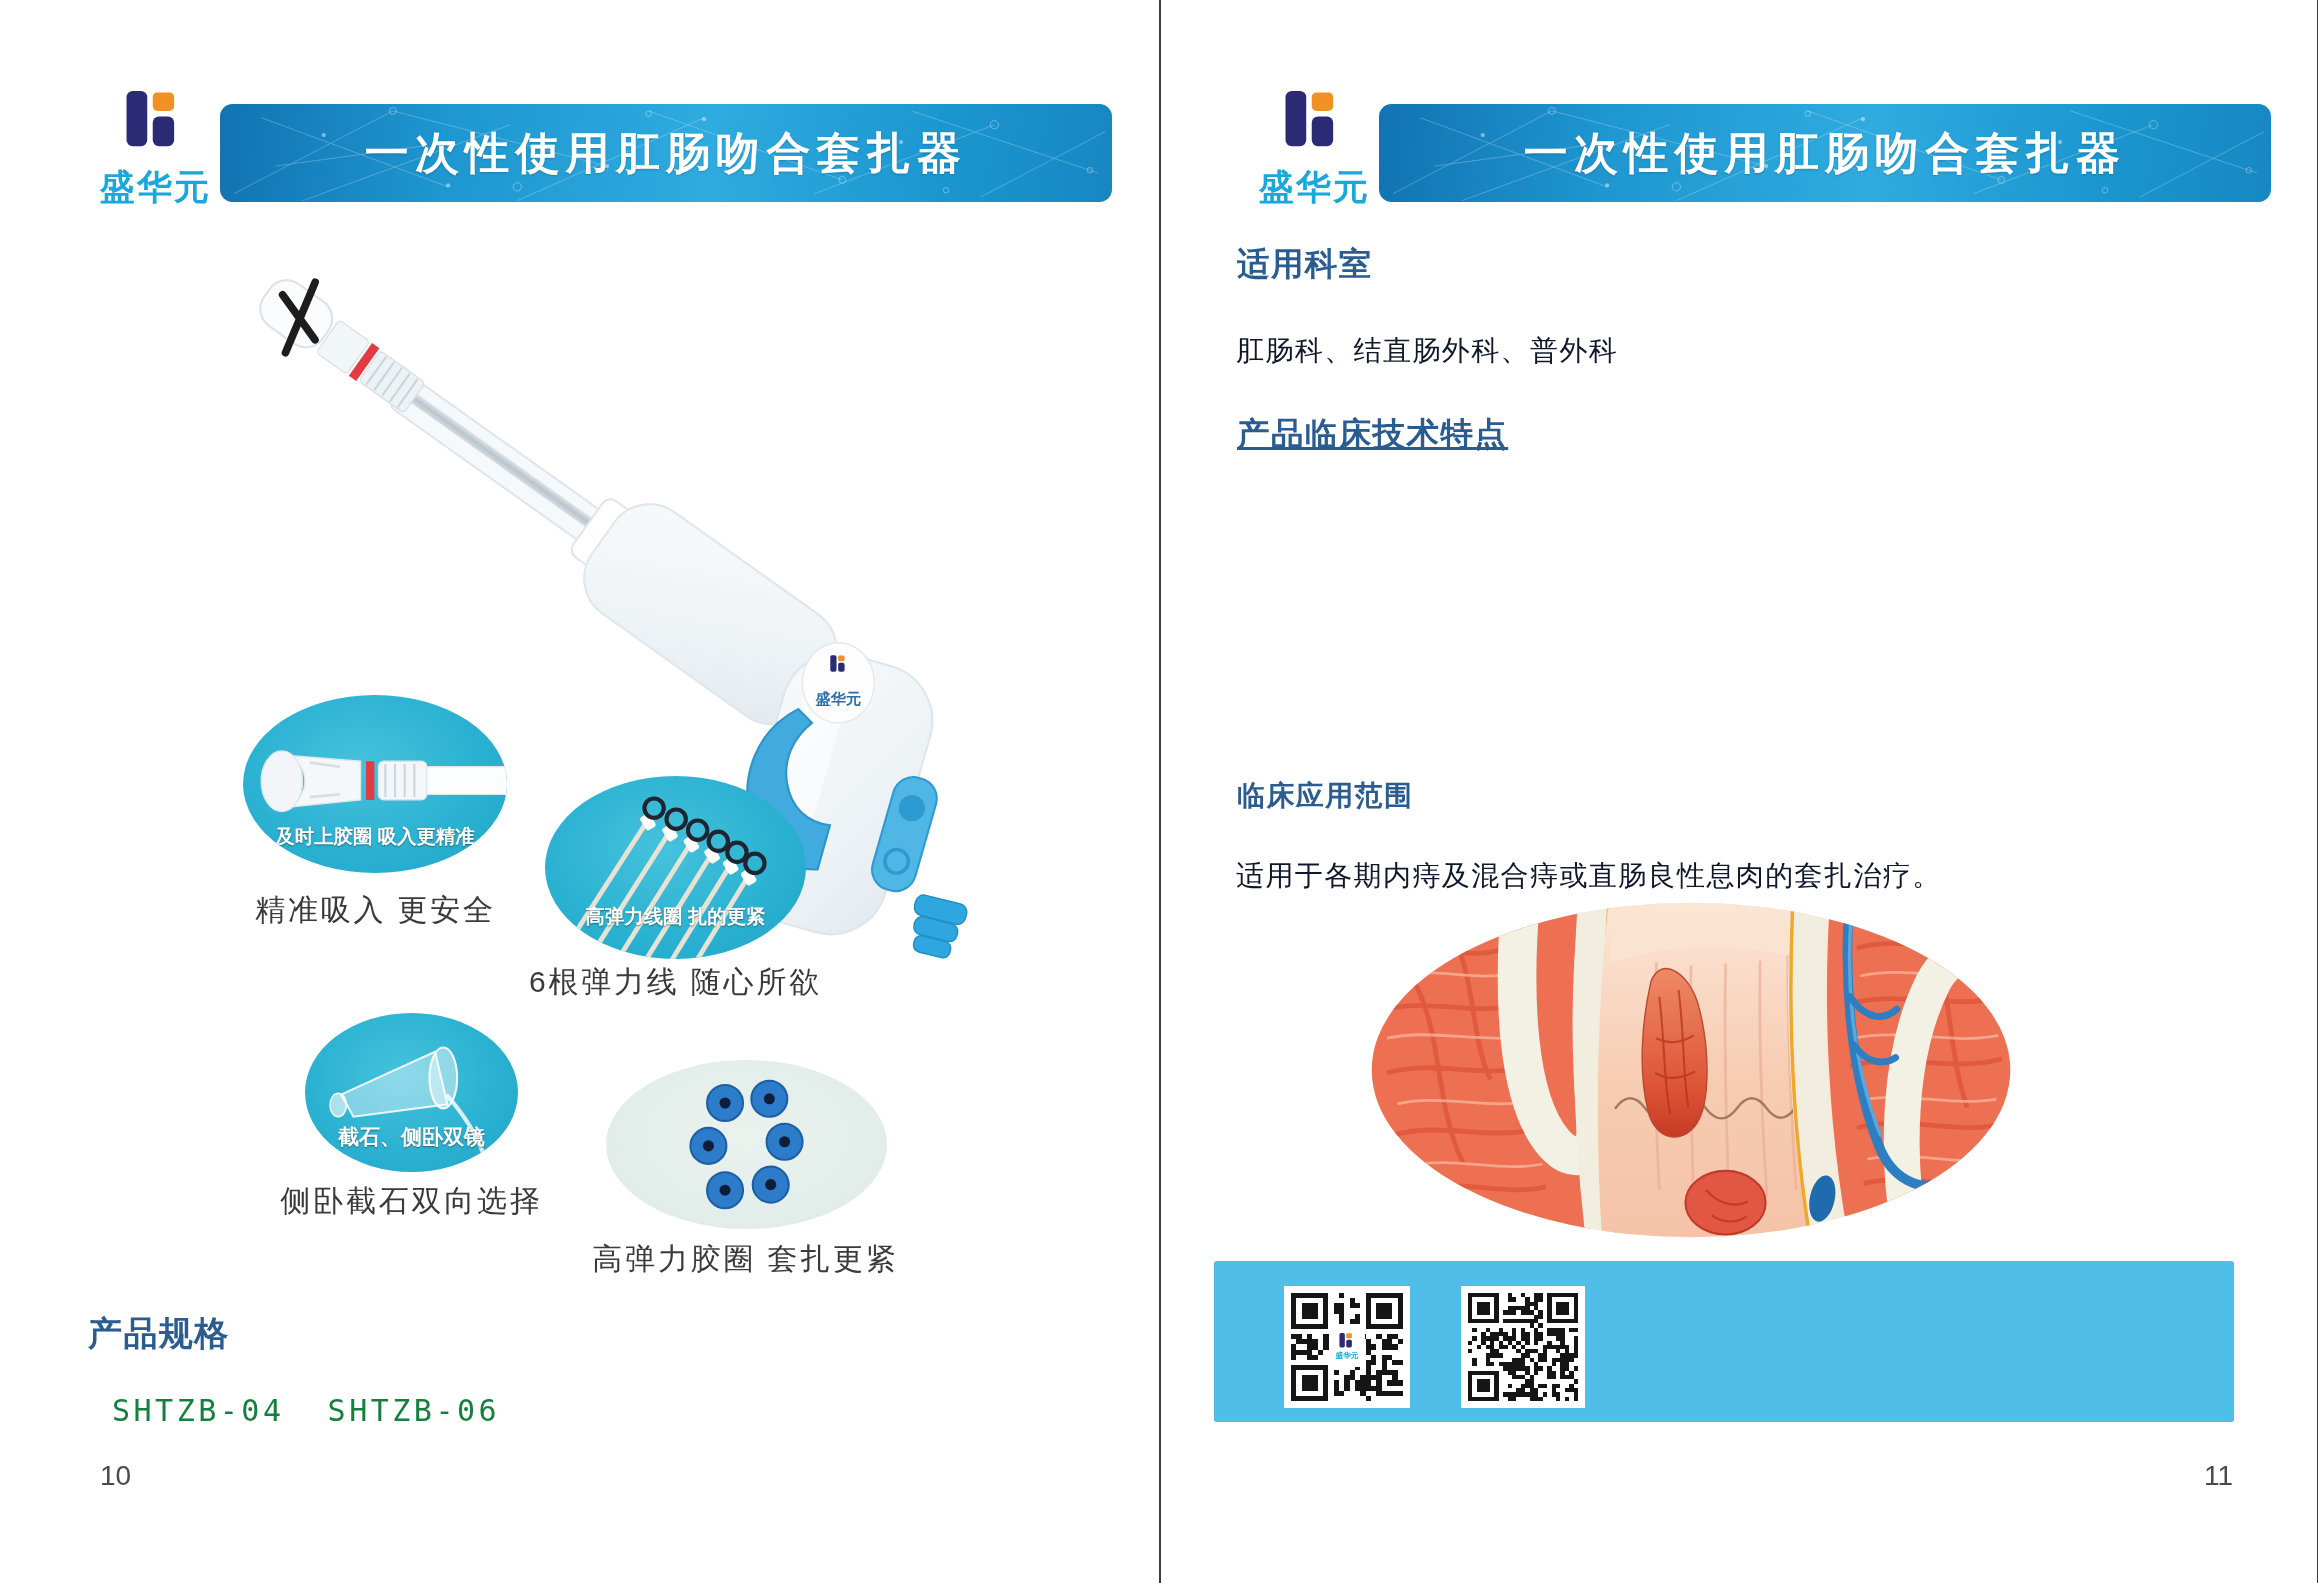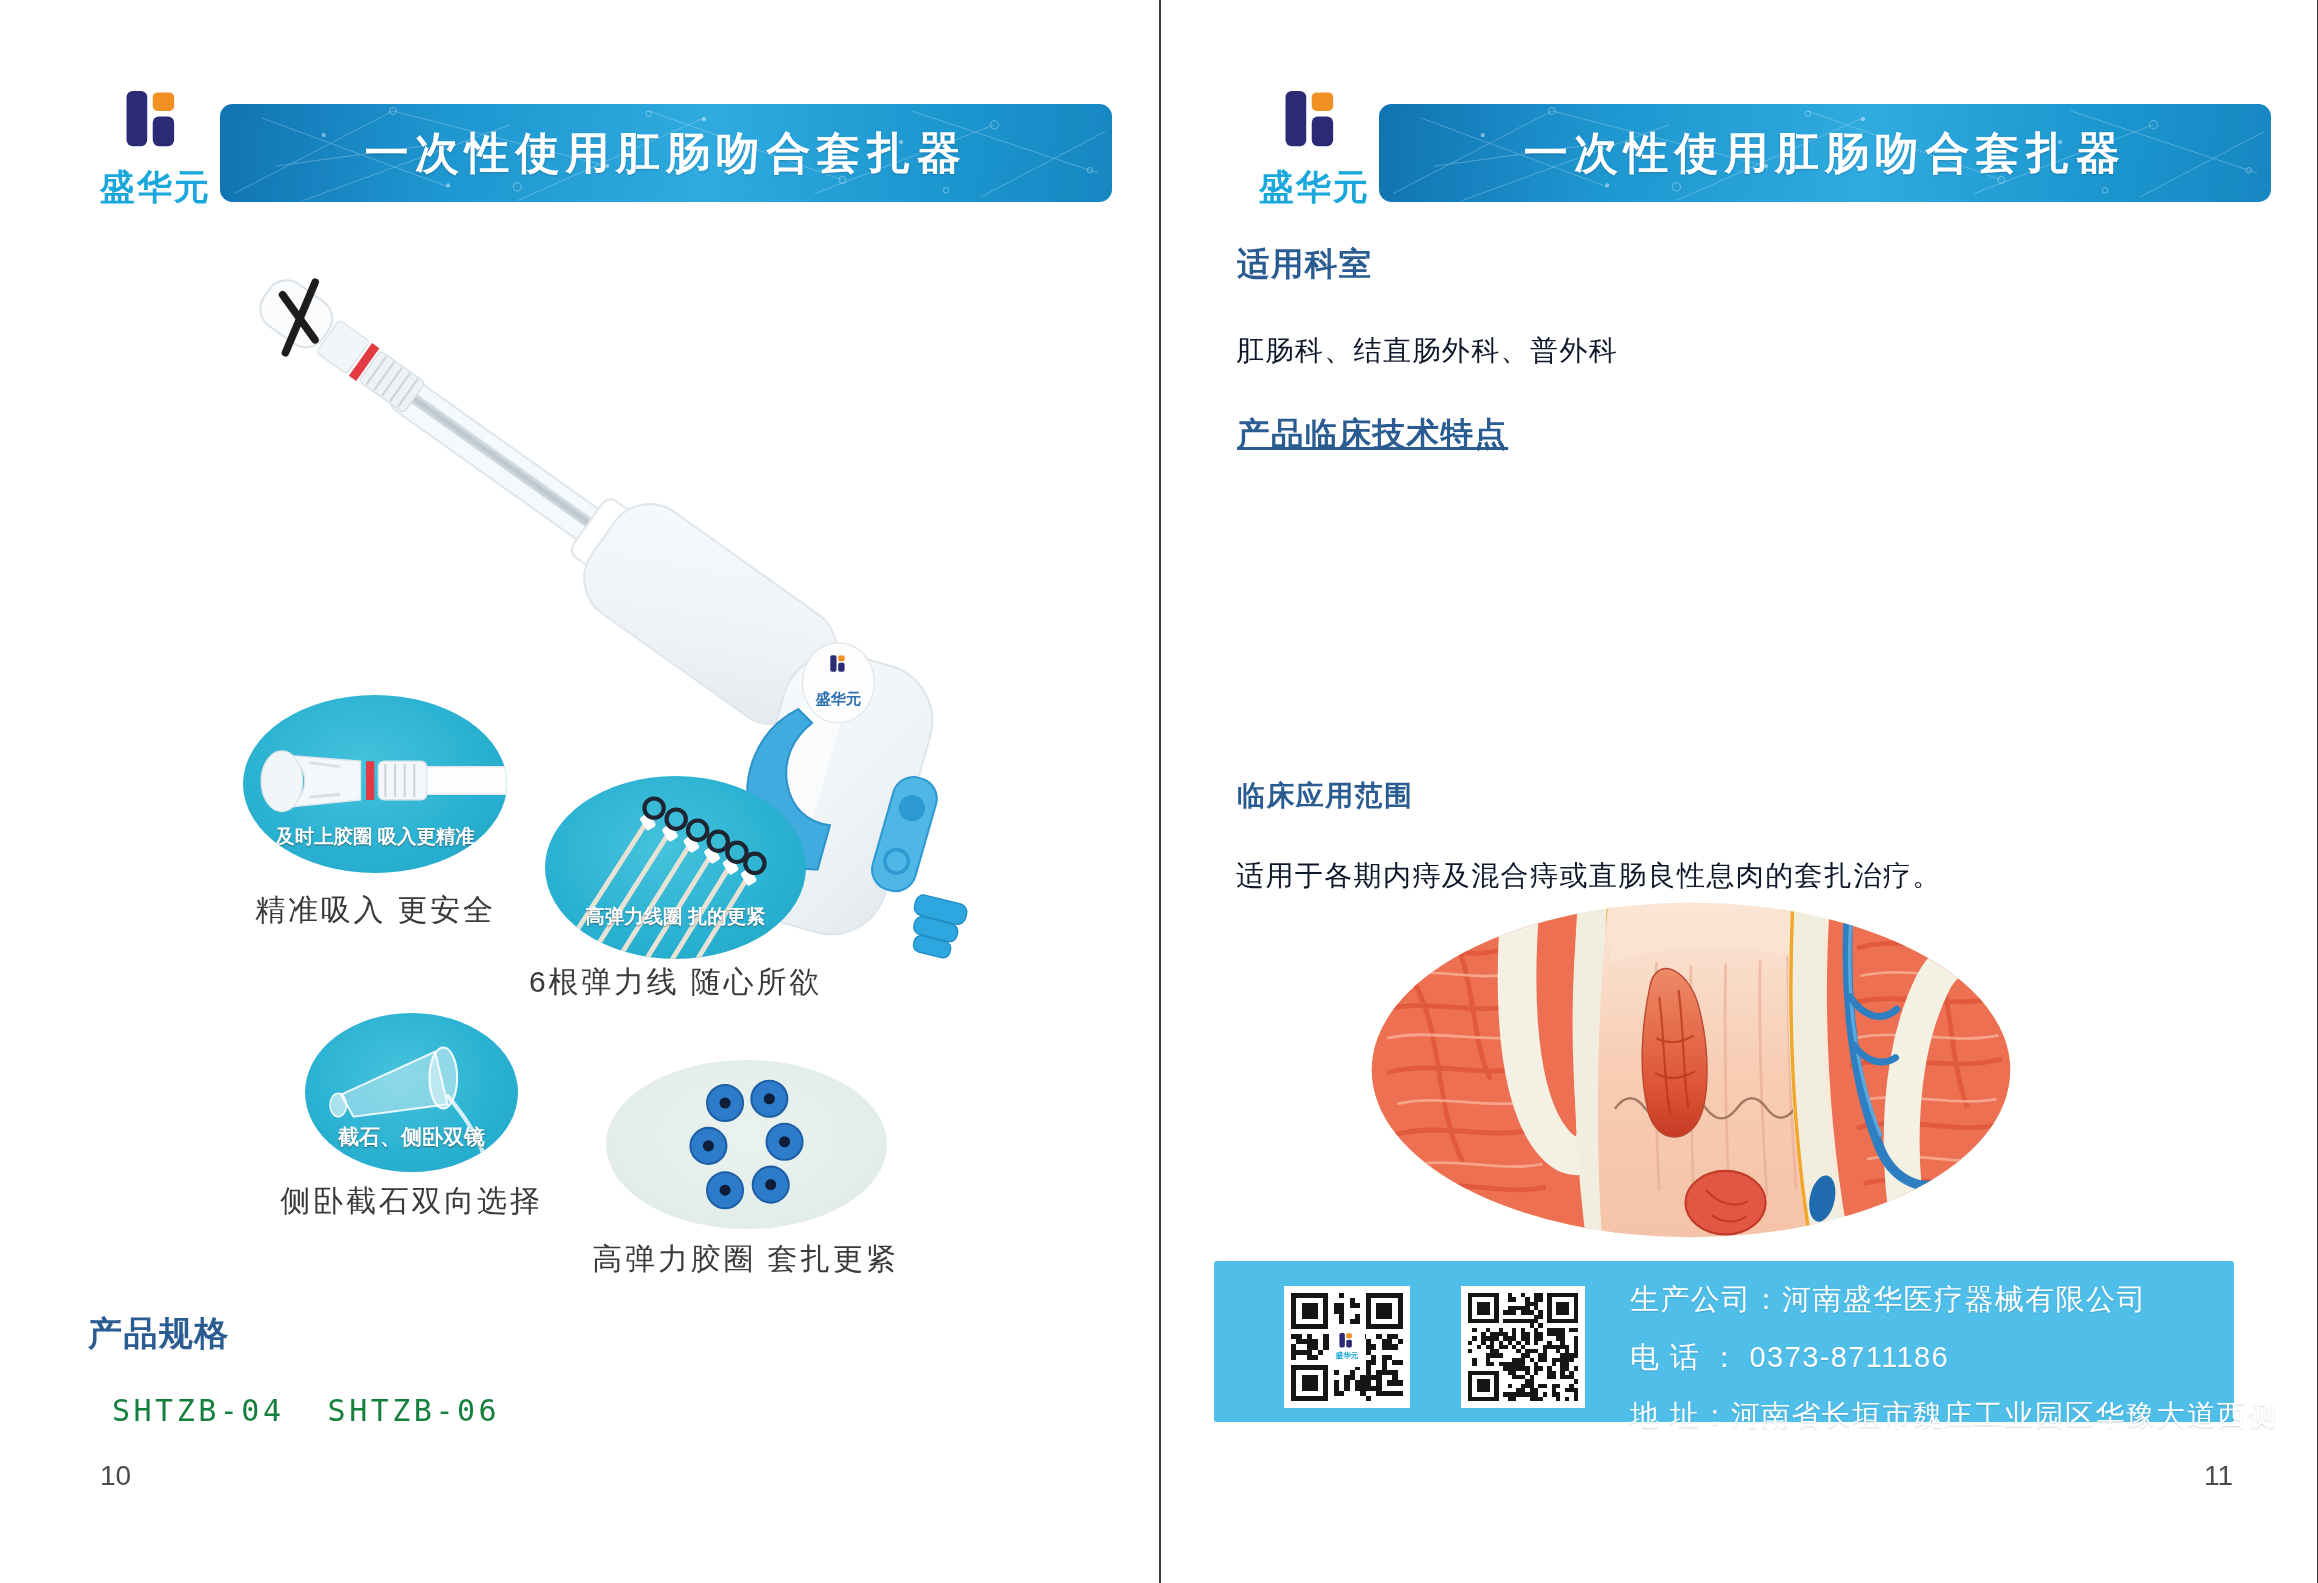--- a/index.html
+++ b/index.html
@@ -807,23 +807,18 @@
               <rect x="1" y="1" width="5" height="5" fill="#fff"></rect>
               <rect x="2" y="2" width="3" height="3"></rect>
               <rect x="18" y="0" width="7" height="7"></rect>
               <rect x="19" y="1" width="5" height="5" fill="#fff"></rect>
               <rect x="20" y="2" width="3" height="3"></rect>
               <rect x="0" y="18" width="7" height="7"></rect>
               <rect x="1" y="19" width="5" height="5" fill="#fff"></rect>
               <rect x="2" y="20" width="3" height="3"></rect>
             </svg></div>
       </div>
-      <div class="contact-lines">
-        <div class="contact-line">生产公司：河南盛华医疗器械有限公司</div>
-        <div class="contact-line">电  话 ：  0373-8711186</div>
-        <div class="contact-line">地  址：河南省长垣市魏庄工业园区华豫大道西侧</div>
-      </div>
     </div>
 
     <div class="page-number right-num">11</div>
   </section>
 </div>
 
 
 </body></html>

